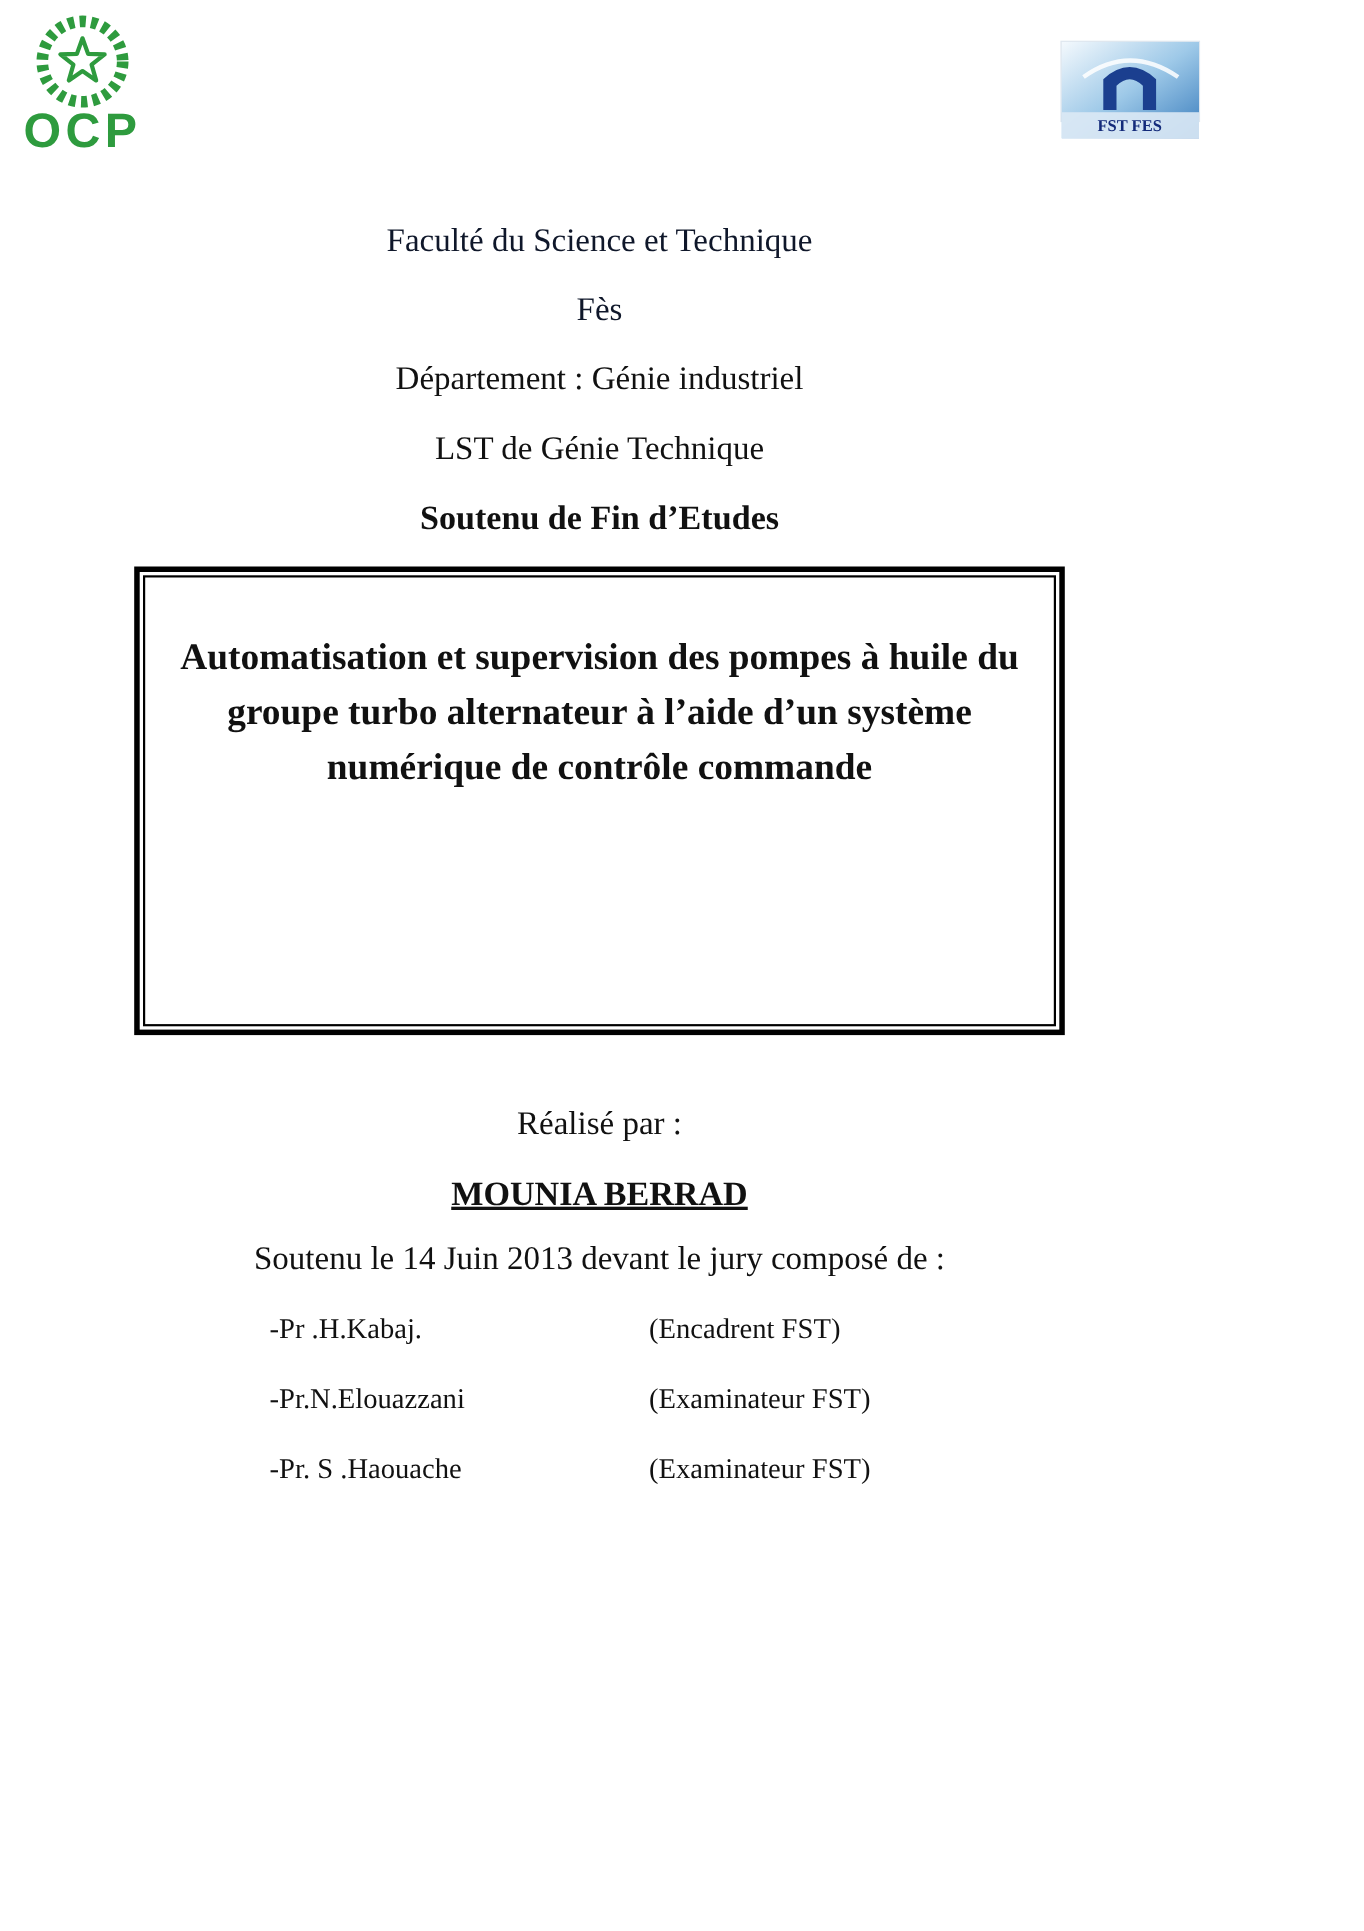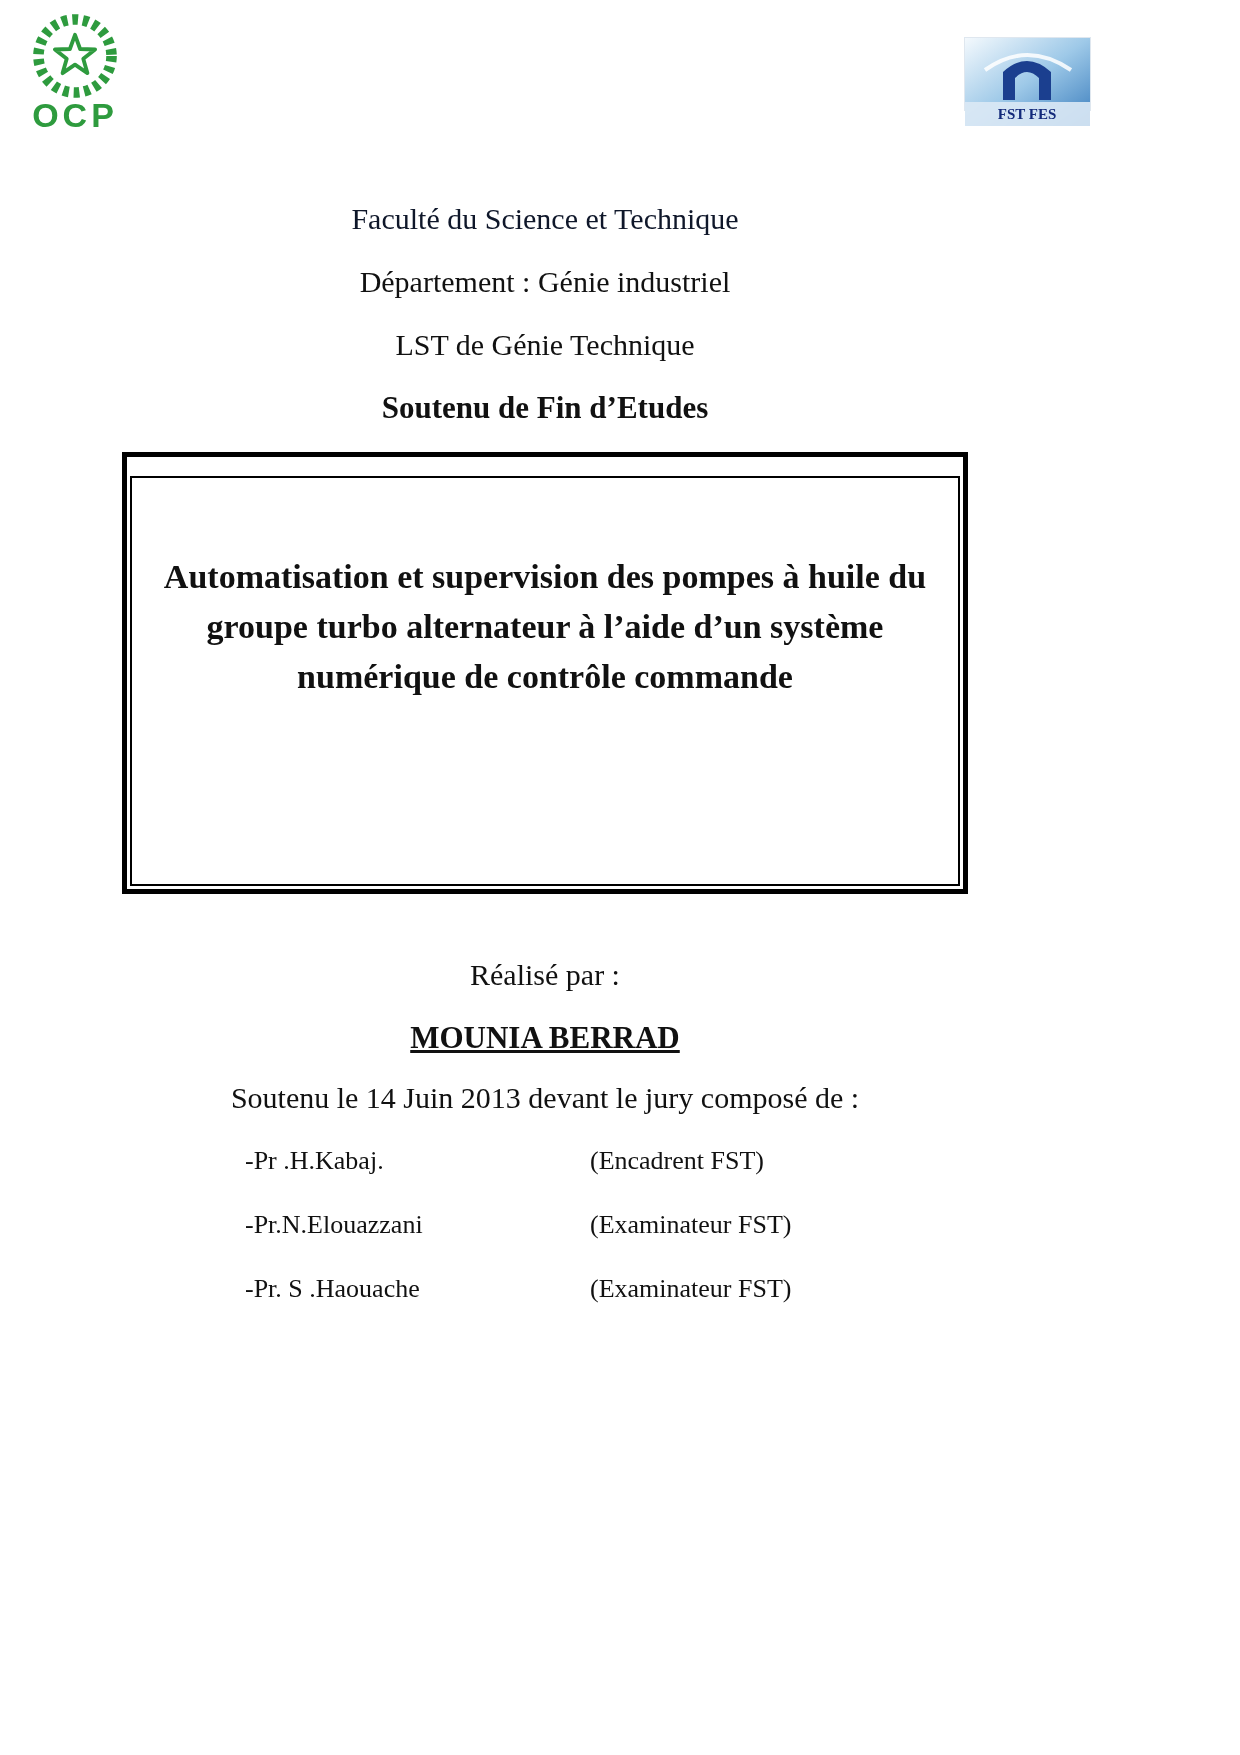--- a/index.html
+++ b/index.html
@@ -27,21 +27,21 @@
     position: absolute;
     left: 14px;
     top: 6px;
     width: 122px;
     text-align: center;
   }
   .ocp-emblem { display: block; margin: 0 auto; }
   .ocp-text {
     font-family: "Liberation Sans", sans-serif;
     font-weight: bold;
-    font-size: 34px;
+    font-size: 44px;
     letter-spacing: 4px;
     color: #2e9b3e;
     margin-top: -8px;
     line-height: 1;
   }
   .fst-logo {
     position: absolute;
     right: 150px;
     top: 38px;
     width: 125px;
@@ -71,22 +71,21 @@
     width: 846px;
     margin: 17px auto 0 auto;
     border: 5px solid #000000;
     padding: 3px;
     box-sizing: border-box;
   }
   .title-box-inner {
     border: 2px solid #000000;
     height: 410px;
     box-sizing: border-box;
-    padding-top: 74px;
-    margin-top: 16px;
+    padding-top: 48px;
   }
   .project-title {
     margin: 0 auto;
     max-width: 805px;
     font-size: 34px;
     font-weight: bold;
     line-height: 50px;
     text-align: center;
   }
 
@@ -141,20 +140,21 @@
         <text x="62" y="81" text-anchor="middle" font-size="15" font-weight="bold" fill="#132a7a" font-family="Liberation Serif, serif">FST FES</text>
       </svg>
     </div>
 
   </header>
 
   <main class="content">
 
     <p class="line muted first-line">Faculté du Science et Technique</p>
 
+    <p class="line muted">Fès</p>
 
     <p class="line">Département : Génie industriel</p>
 
     <p class="line">LST de Génie  Technique</p>
 
     <p class="line bold doc-type">Soutenu de Fin d’Etudes</p>
 
     <div class="title-box-outer">
       <div class="title-box-inner">
         <h1 class="project-title">Automatisation et supervision des pompes à huile du groupe turbo alternateur à l’aide d’un système numérique de contrôle commande</h1>

